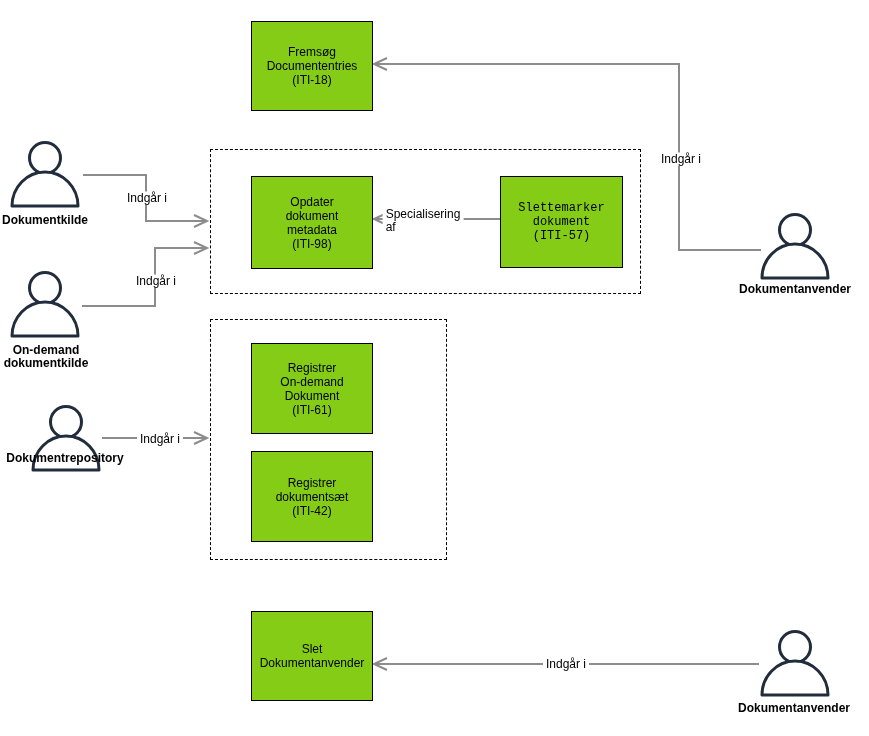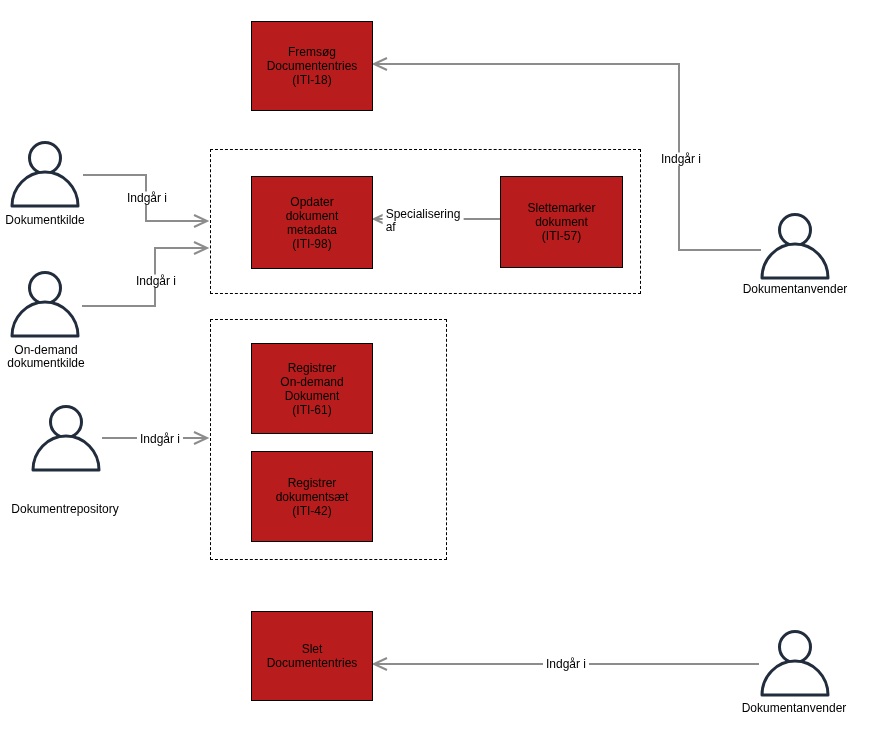--- a/index.html
+++ b/index.html
@@ -13,38 +13,39 @@
     overflow: hidden;
   }
   svg.connectors { position: absolute; left: 0; top: 0; }
   .group {
     position: absolute;
     border: 1px dashed #000000;
     background: transparent;
   }
   .uc {
     position: absolute;
-    background: #b91c1c;
+    background: #84cc16;
     border: 1px solid #000000;
     display: flex;
     align-items: center;
     justify-content: center;
     text-align: center;
     font-size: 12px;
     line-height: 14px;
     white-space: pre-line;
   }
   .actor { position: absolute; width: 70px; height: 67px; }
   .actor-label {
     position: absolute;
     transform: translateX(-50%);
     font-size: 12px;
     line-height: 13px;
     white-space: pre-line;
     text-align: center;
+    font-weight: bold;
   }
   .edge-label {
     position: absolute;
     transform: translate(-50%, -50%);
     background: #ffffff;
     padding: 0 3px;
     font-size: 12px;
     line-height: 13px;
     white-space: pre-line;
     text-align: left;
@@ -87,32 +88,32 @@
   <div class="group" style="left:210px; top:149px; width:429px; height:143px;"></div>
   <div class="group" style="left:210px; top:319px; width:235px; height:239px;"></div>
 
   <div class="uc" style="left:251px; top:21px;  width:120px; height:88px;">Fremsøg
 Documententries
 (ITI-18)</div>
   <div class="uc" style="left:251px; top:176px; width:120px; height:91px;">Opdater
 dokument
 metadata
 (ITI-98)</div>
-  <div class="uc" style="left:500px; top:176px; width:121px; height:90px;">Slettemarker
+  <div class="uc" style="left:500px; top:176px; width:121px; height:90px;font-family:Liberation Mono, monospace;">Slettemarker
 dokument
 (ITI-57)</div>
   <div class="uc" style="left:251px; top:343px; width:120px; height:89px;">Registrer
 On-demand
 Dokument
 (ITI-61)</div>
   <div class="uc" style="left:251px; top:451px; width:120px; height:89px;">Registrer
 dokumentsæt
 (ITI-42)</div>
   <div class="uc" style="left:251px; top:611px; width:120px; height:88px;">Slet
-Documententries</div>
+Dokumentanvender</div>
 
   <svg class="actor" style="left:10px; top:141px;" viewBox="0 0 70 67">
     <circle cx="35" cy="17" r="15.5" fill="#ffffff" stroke="#212c3c" stroke-width="3"></circle>
     <path d="M2 65 A33 34 0 0 1 68 65 Z" fill="#ffffff" stroke="#212c3c" stroke-width="3" stroke-linejoin="round"></path>
   </svg>
   <svg class="actor" style="left:10px; top:271px;" viewBox="0 0 70 67">
     <circle cx="35" cy="17" r="15.5" fill="#ffffff" stroke="#212c3c" stroke-width="3"></circle>
     <path d="M2 65 A33 34 0 0 1 68 65 Z" fill="#ffffff" stroke="#212c3c" stroke-width="3" stroke-linejoin="round"></path>
   </svg>
   <svg class="actor" style="left:31px; top:405px;" viewBox="0 0 70 67">
@@ -124,21 +125,21 @@
     <path d="M2 65 A33 34 0 0 1 68 65 Z" fill="#ffffff" stroke="#212c3c" stroke-width="3" stroke-linejoin="round"></path>
   </svg>
   <svg class="actor" style="left:760px; top:630px;" viewBox="0 0 70 67">
     <circle cx="35" cy="17" r="15.5" fill="#ffffff" stroke="#212c3c" stroke-width="3"></circle>
     <path d="M2 65 A33 34 0 0 1 68 65 Z" fill="#ffffff" stroke="#212c3c" stroke-width="3" stroke-linejoin="round"></path>
   </svg>
 
   <div class="actor-label" style="left:45px; top:214px;">Dokumentkilde</div>
   <div class="actor-label" style="left:46px; top:344px;">On-demand
 dokumentkilde</div>
-  <div class="actor-label" style="left:65px; top:503px;">Dokumentrepository</div>
+  <div class="actor-label" style="left:65px; top:452px;">Dokumentrepository</div>
   <div class="actor-label" style="left:795px; top:283px;">Dokumentanvender</div>
   <div class="actor-label" style="left:794px; top:702px;">Dokumentanvender</div>
 
   <div class="edge-label" style="left:147px; top:198px;">Indgår i</div>
   <div class="edge-label" style="left:156px; top:281px;">Indgår i</div>
   <div class="edge-label" style="left:160px; top:439px;">Indgår i</div>
   <div class="edge-label" style="left:423px; top:221px;">Specialisering
 af</div>
   <div class="edge-label" style="left:681px; top:159px;">Indgår i</div>
   <div class="edge-label" style="left:566px; top:664px;">Indgår i</div>

